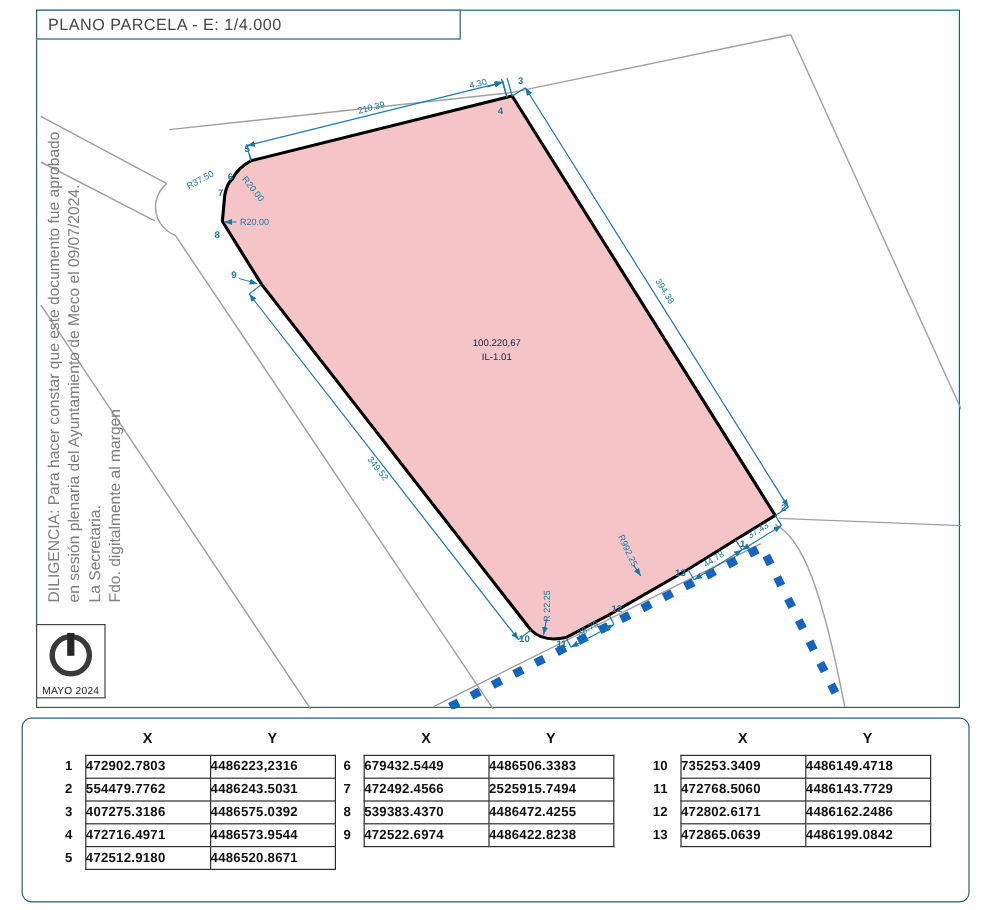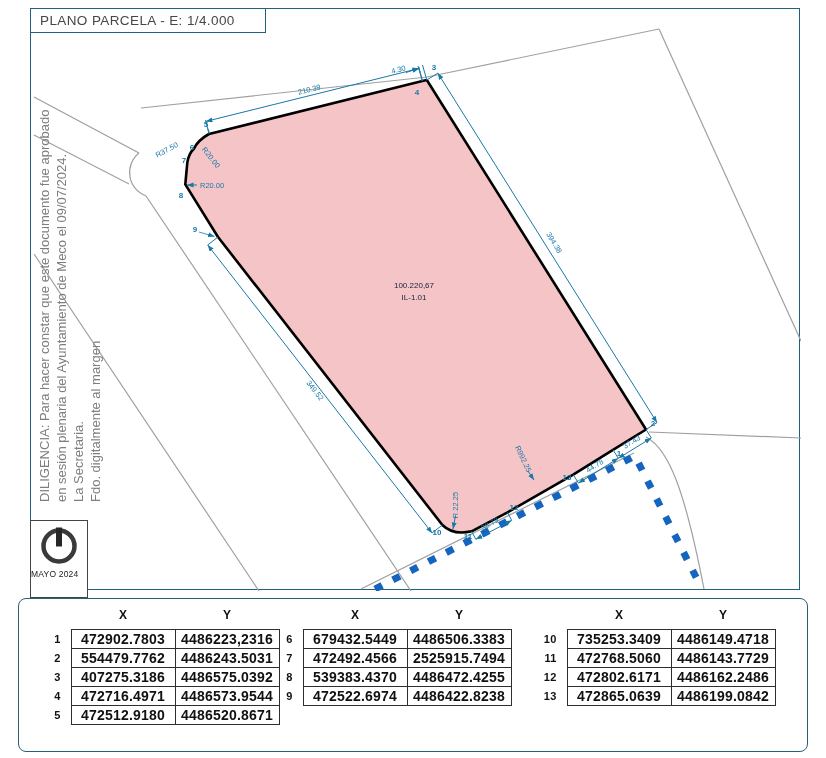--- a/index.html
+++ b/index.html
@@ -3,41 +3,41 @@
 <meta charset="utf-8">
 <style>
   * { margin:0; padding:0; box-sizing:border-box; }
   body { font-family:"Liberation Sans", sans-serif; background:#fff; }
   .page { position:relative; width:826px; height:758px; background:#fff; overflow:hidden; }
 
   .frame { position:absolute; left:30px; top:8px; width:770px; height:582px;
            border:1.5px solid #1d637f; background:#fff; }
   .frame svg { position:absolute; left:0; top:0; }
 
-  .title-box { position:absolute; left:30px; top:8px; width:236px; height:25px;
+  .title-box { position:absolute; left:30px; top:8px; width:354px; height:25px;
                background:#fff; border:1.5px solid #1d637f; z-index:3;
                display:flex; align-items:center; padding-left:9px;
                font-size:13.5px; color:#474747; letter-spacing:.4px; }
 
   .diligencia { position:absolute; left:36px; top:502px; z-index:5;
                 transform:rotate(-90deg); transform-origin:0 0;
                 color:#7e7e7e; font-size:13px; line-height:17px; white-space:nowrap; }
 
-  .north-box { position:absolute; left:30px; top:520px; width:58px; height:78px;
-               background:#fff; border:1.3px solid #444; z-index:4; }
+  .north-box { position:absolute; left:30px; top:520px; width:58px; height:62px;
+               background:#fff; border:1.3px solid #444; z-index:4; text-align:center; }
   .north-box .date { font-size:8.5px; color:#222; margin-top:0px; letter-spacing:.2px; }
 
   .table-panel { position:absolute; left:18px; top:598px; width:790px; height:154px;
                  border:1.5px solid #2a6076; border-radius:8px; background:#fff; z-index:2; }
   .coord-group { position:absolute; top:8px; }
   .coord-group table { border-collapse:collapse; }
   .coord-group th { font-size:12px; font-weight:bold; color:#111; text-align:center;
                     padding:0 0 7px 0; height:22px; vertical-align:bottom; }
   .coord-group td { border:1.2px solid #2e2e2e; width:104px; height:19px;
-                    font-size:14px; font-weight:600; color:#111; text-align:center;
+                    font-size:11px; font-weight:600; color:#111; 
                     letter-spacing:.2px; }
   .coord-group td.num { border:none; width:30px; font-size:11px; font-weight:bold;
                         text-align:right; padding-right:10px; }
   .g1 { left:22px; } .g2 { left:254px; } .g3 { left:518px; }
 
   text { font-family:"Liberation Sans", sans-serif; }
   .dimtxt { font-size:7.5px; fill:#1878a8; }
   .vtx { font-size:8px; font-weight:bold; fill:#1878a8; }
   .area { font-size:8px; fill:#16223e; font-weight:500; }
 </style>

